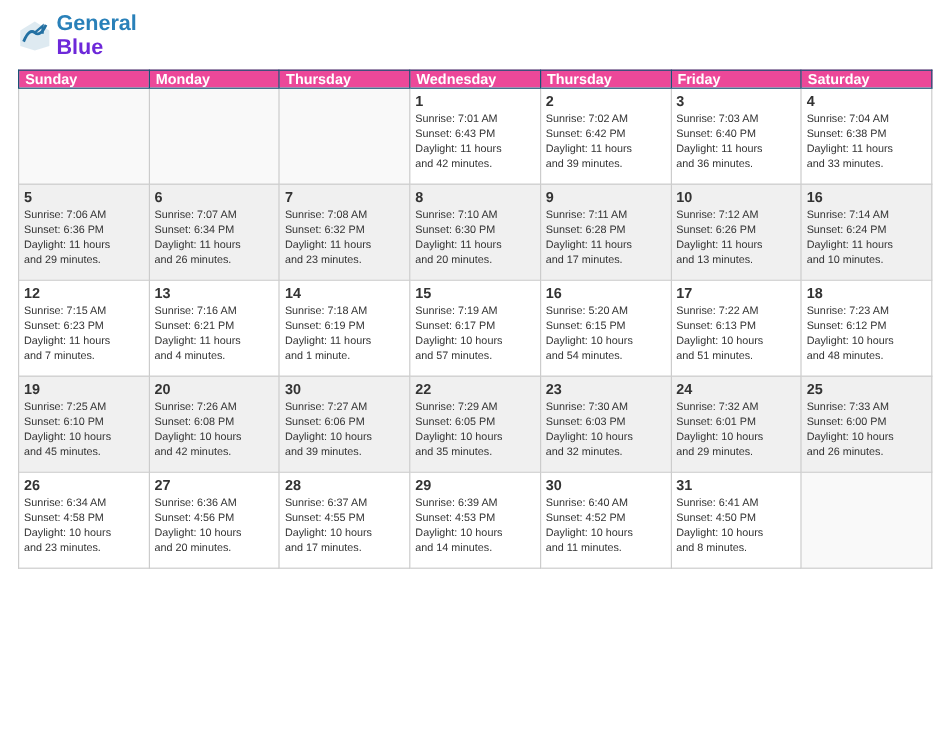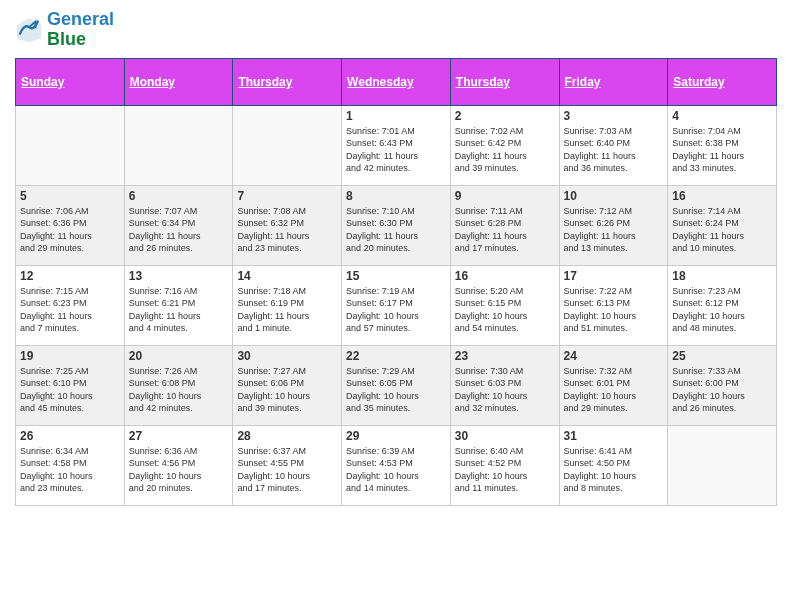--- a/index.html
+++ b/index.html
@@ -49,27 +49,26 @@
     .location {
       font-size: 14px;
       color: #555;
     }
     .calendar {
       width: 100%;
       border-collapse: collapse;
       table-layout: fixed;
     }
     .calendar th {
-      background-color: #d946ef;
+      background-color: #ec4899;
       color: #fff;
       text-align: left;
-      padding: 16px 5px;
+      padding: 0 5px;
       font-size: 12px;
       border: 1px solid #1a5276;
-      text-decoration: underline;
     }
     .calendar td {
       border: 1px solid #ccc;
       vertical-align: top;
       padding: 3px 4px;
       font-size: 9.5px;
       color: #333;
       height: 80px;
       background: #fff;
     }
@@ -97,21 +96,21 @@
 <div class="container">
   <div class="header">
     <div class="logo">
       <svg class="logo-icon" viewBox="0 0 30 30">
         <polygon points="15,2 28,10 28,24 15,28 2,24 2,10" fill="#2471a3" opacity="0.15"></polygon>
         <path d="M5,20 Q10,8 15,12 Q20,16 25,5" stroke="#2471a3" stroke-width="2.5" fill="none"></path>
         <path d="M15,12 L22,6 L22,13" stroke="#2471a3" stroke-width="2" fill="none"></path>
       </svg>
       <div class="logo-text">
         <div><span>General</span></div>
-        <div style="color:#15803d">Blue</div>
+        <div style="color:#6d28d9">Blue</div>
       </div>
     </div>
     <div class="title-block">
       <div class="month-title"></div>
       <div class="location"></div>
     </div>
   </div>
 
   <table class="calendar">
     <thead>

